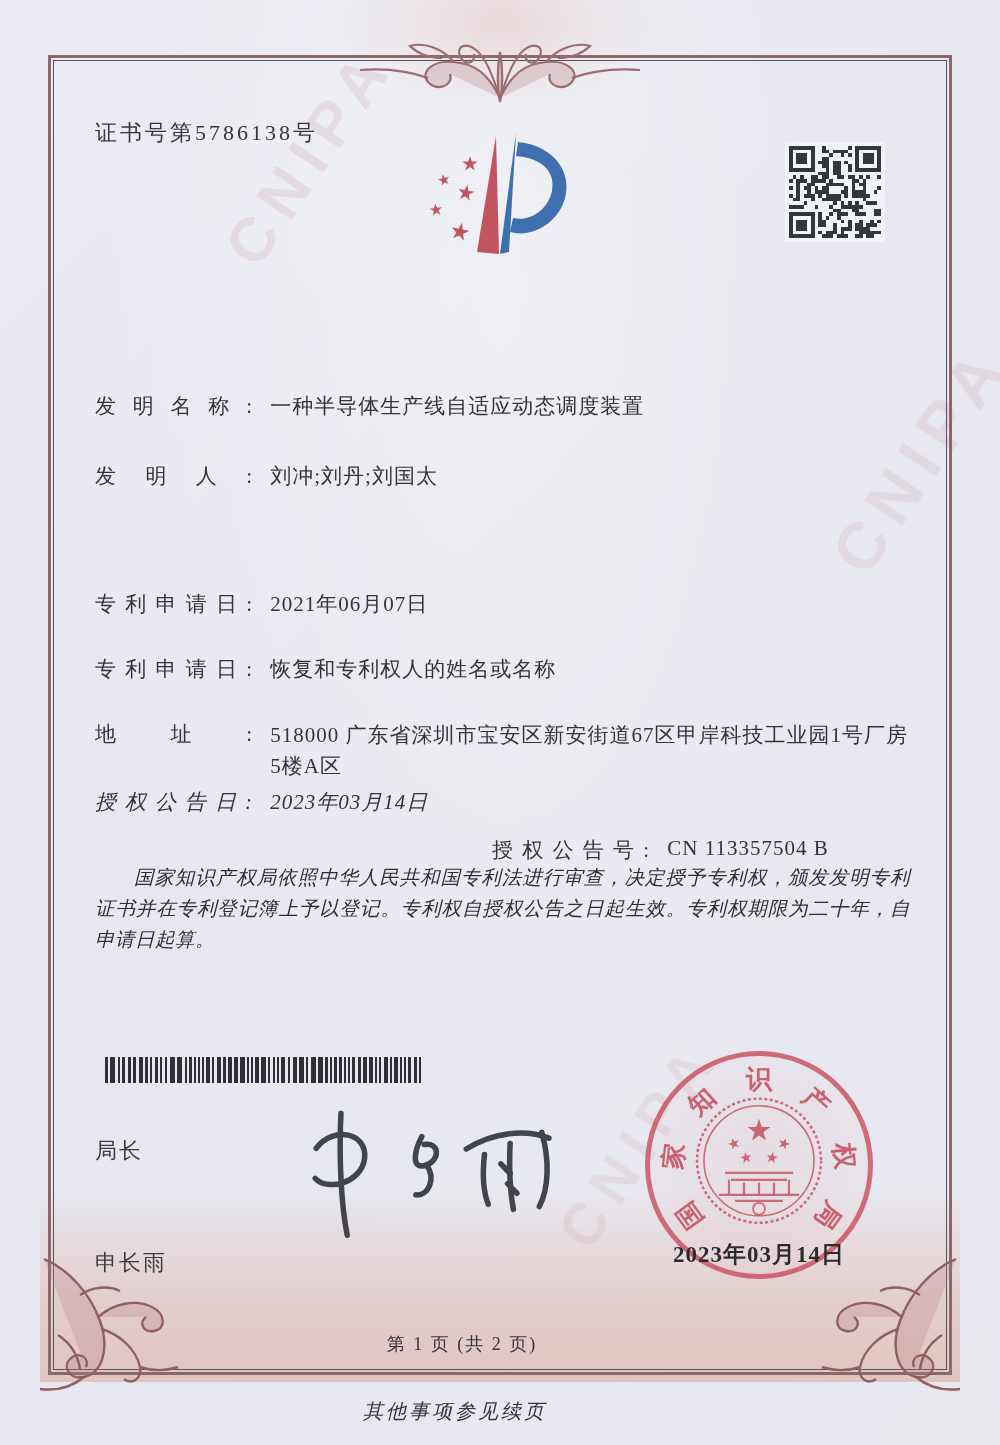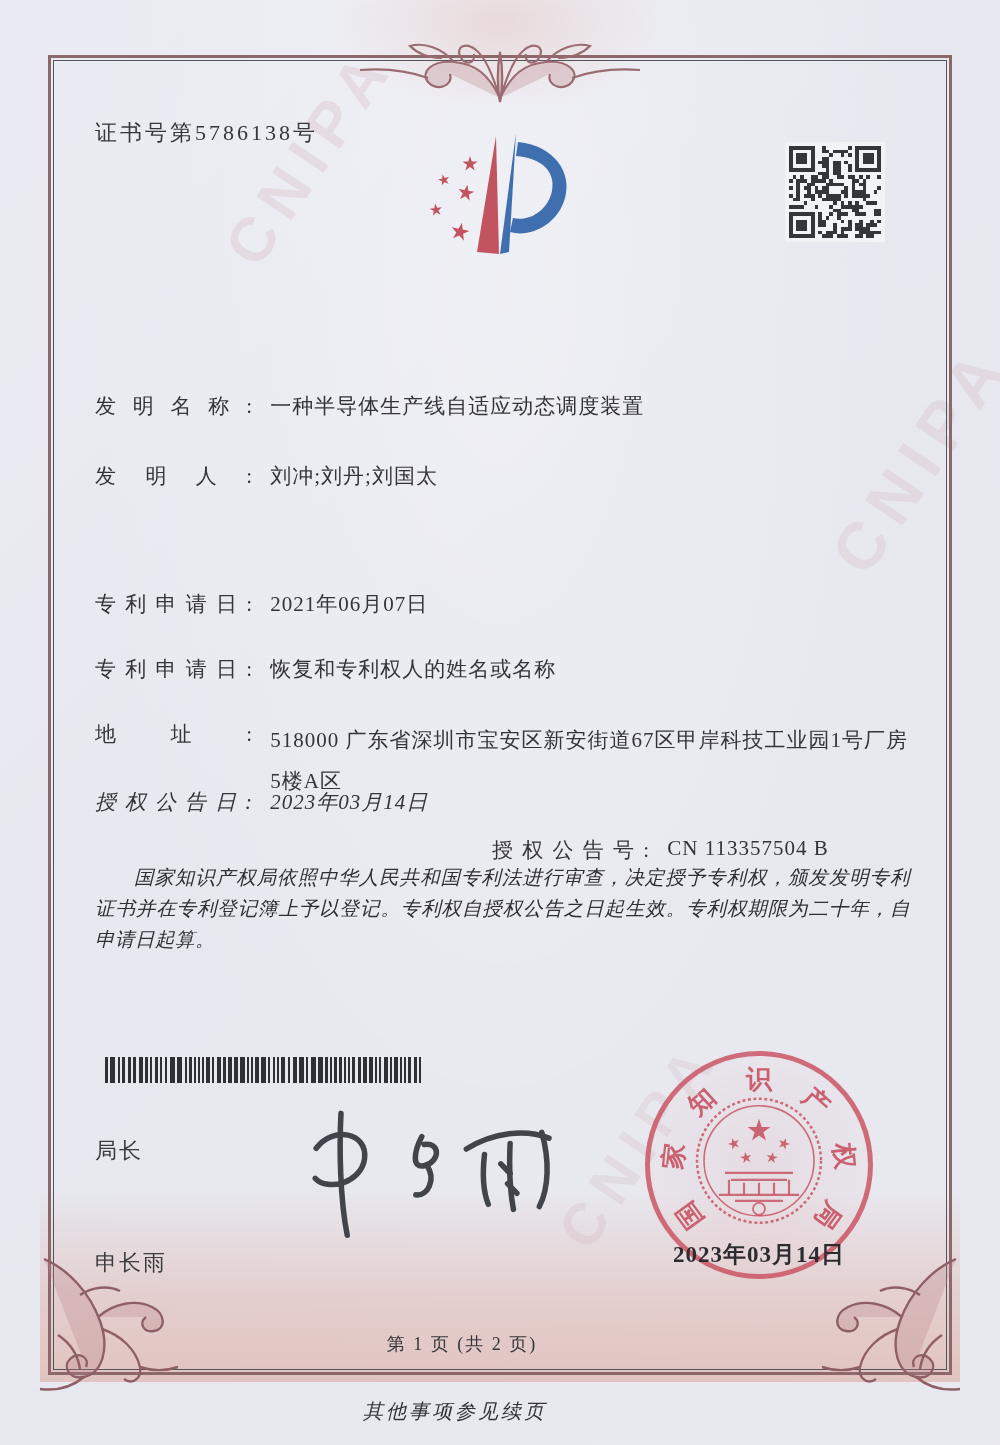--- a/index.html
+++ b/index.html
@@ -37,21 +37,21 @@
   .qr{position:absolute;left:789px;top:146px;width:92px;height:92px;background:#f2f3f6;
       box-shadow:0 0 0 4px #f2f3f6;}
 
   .title{left:0;right:0;top:260px;text-align:center;font-size:48px;font-weight:700;
       letter-spacing:18px;padding-left:18px;color:#3c3c42;}
 
   .field-row{position:absolute;left:95px;font-size:21px;color:#333338;white-space:nowrap;}
   .field-label{display:inline-block;width:158px;text-align:justify;text-align-last:justify;
       vertical-align:top;letter-spacing:1px;font-family:Liberation Serif, serif;}
   .field-value{display:inline-block;margin-left:12px;letter-spacing:1px;vertical-align:top;}
-  .wrap .field-value{white-space:normal;width:648px;line-height:41px;}
+  .wrap .field-value{white-space:normal;width:648px;line-height:31px;}
   .grant-label{display:inline-block;width:158px;text-align:justify;text-align-last:justify;letter-spacing:1px;}
 
   .para{position:absolute;left:95px;width:815px;font-size:19.5px;line-height:31px;
       color:#2e2e33;text-indent:2em;font-style:italic;letter-spacing:.5px;text-align:justify;}
 
   .barcode{position:absolute;left:105px;top:1057px;}
 
   .signer-title{left:95px;top:1136px;font-size:22px;letter-spacing:2px;font-family:"Liberation Sans","DejaVu Sans",sans-serif;color:#3b3b40;}
   .signer-name{left:95px;top:1248px;font-size:22px;letter-spacing:2px;font-family:"Liberation Sans","DejaVu Sans",sans-serif;color:#3b3b40;}
   .signature{position:absolute;left:255px;top:1095px;}

